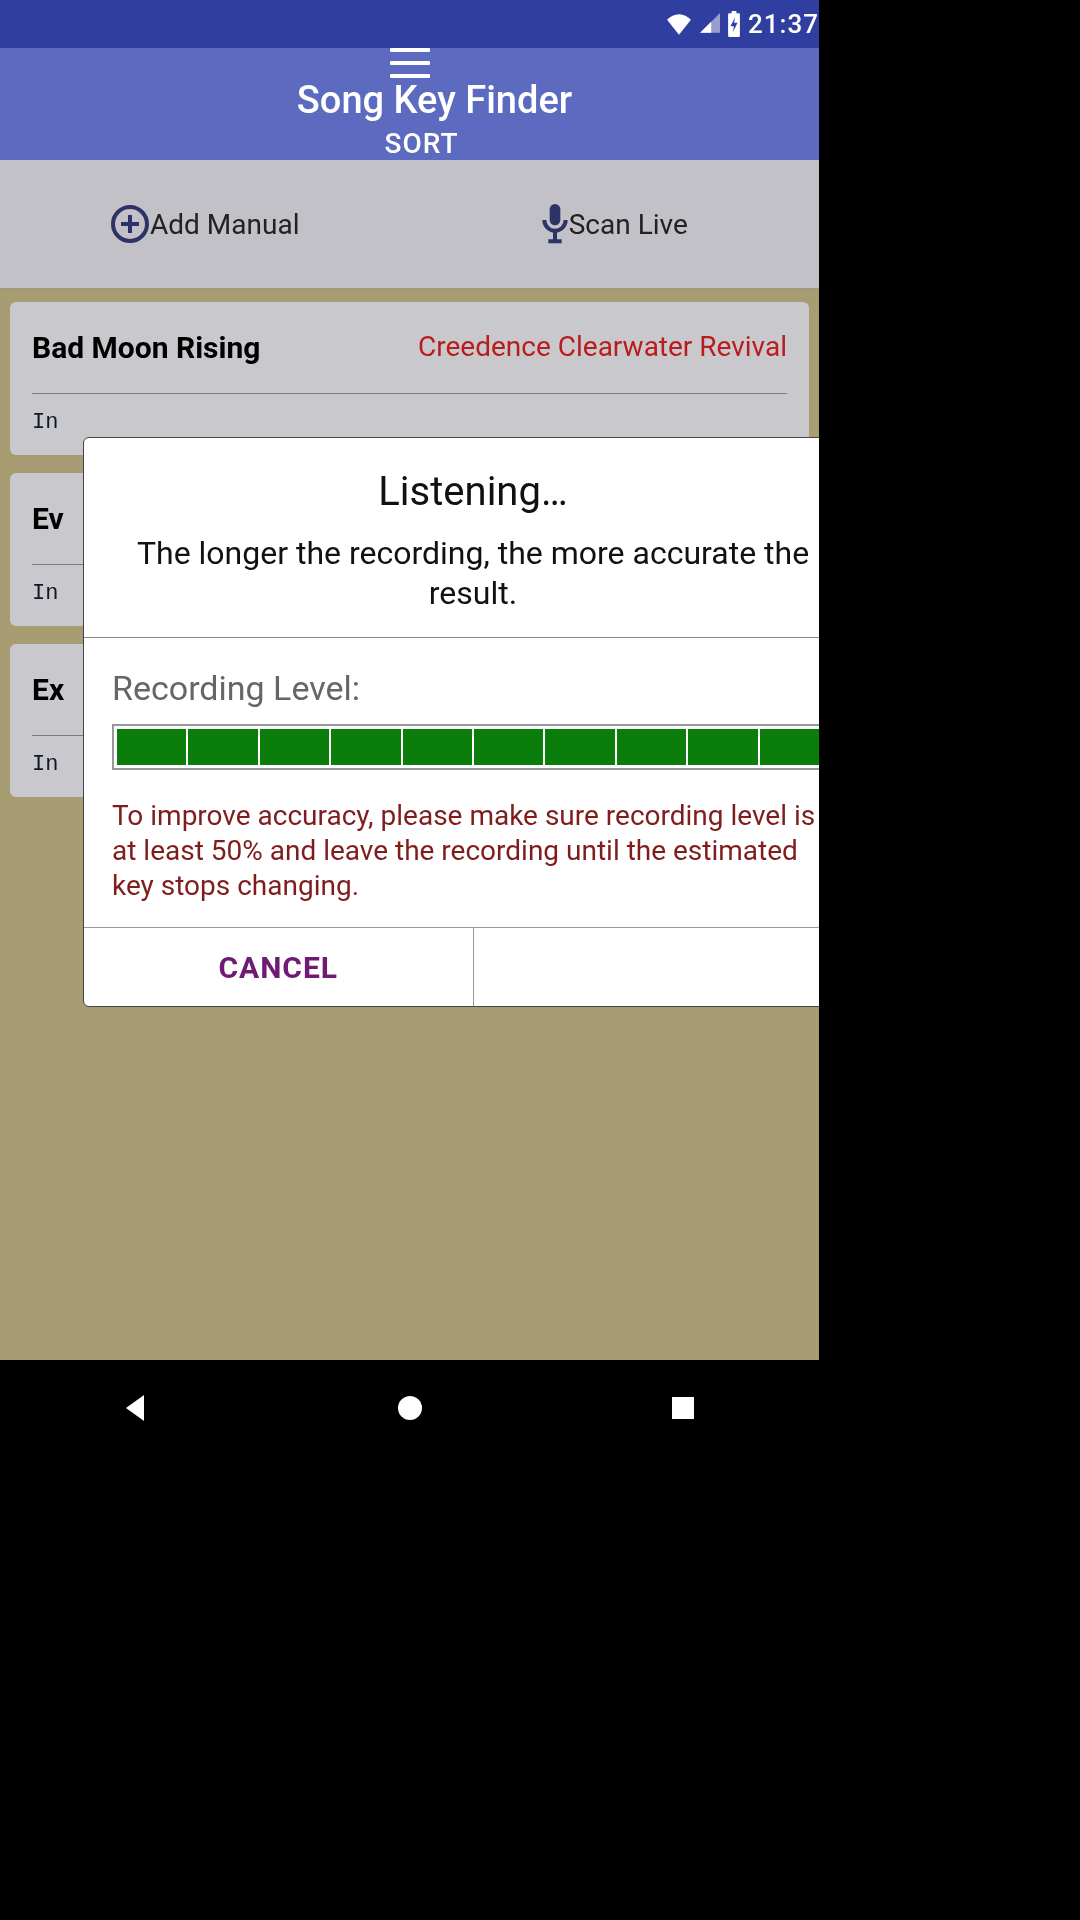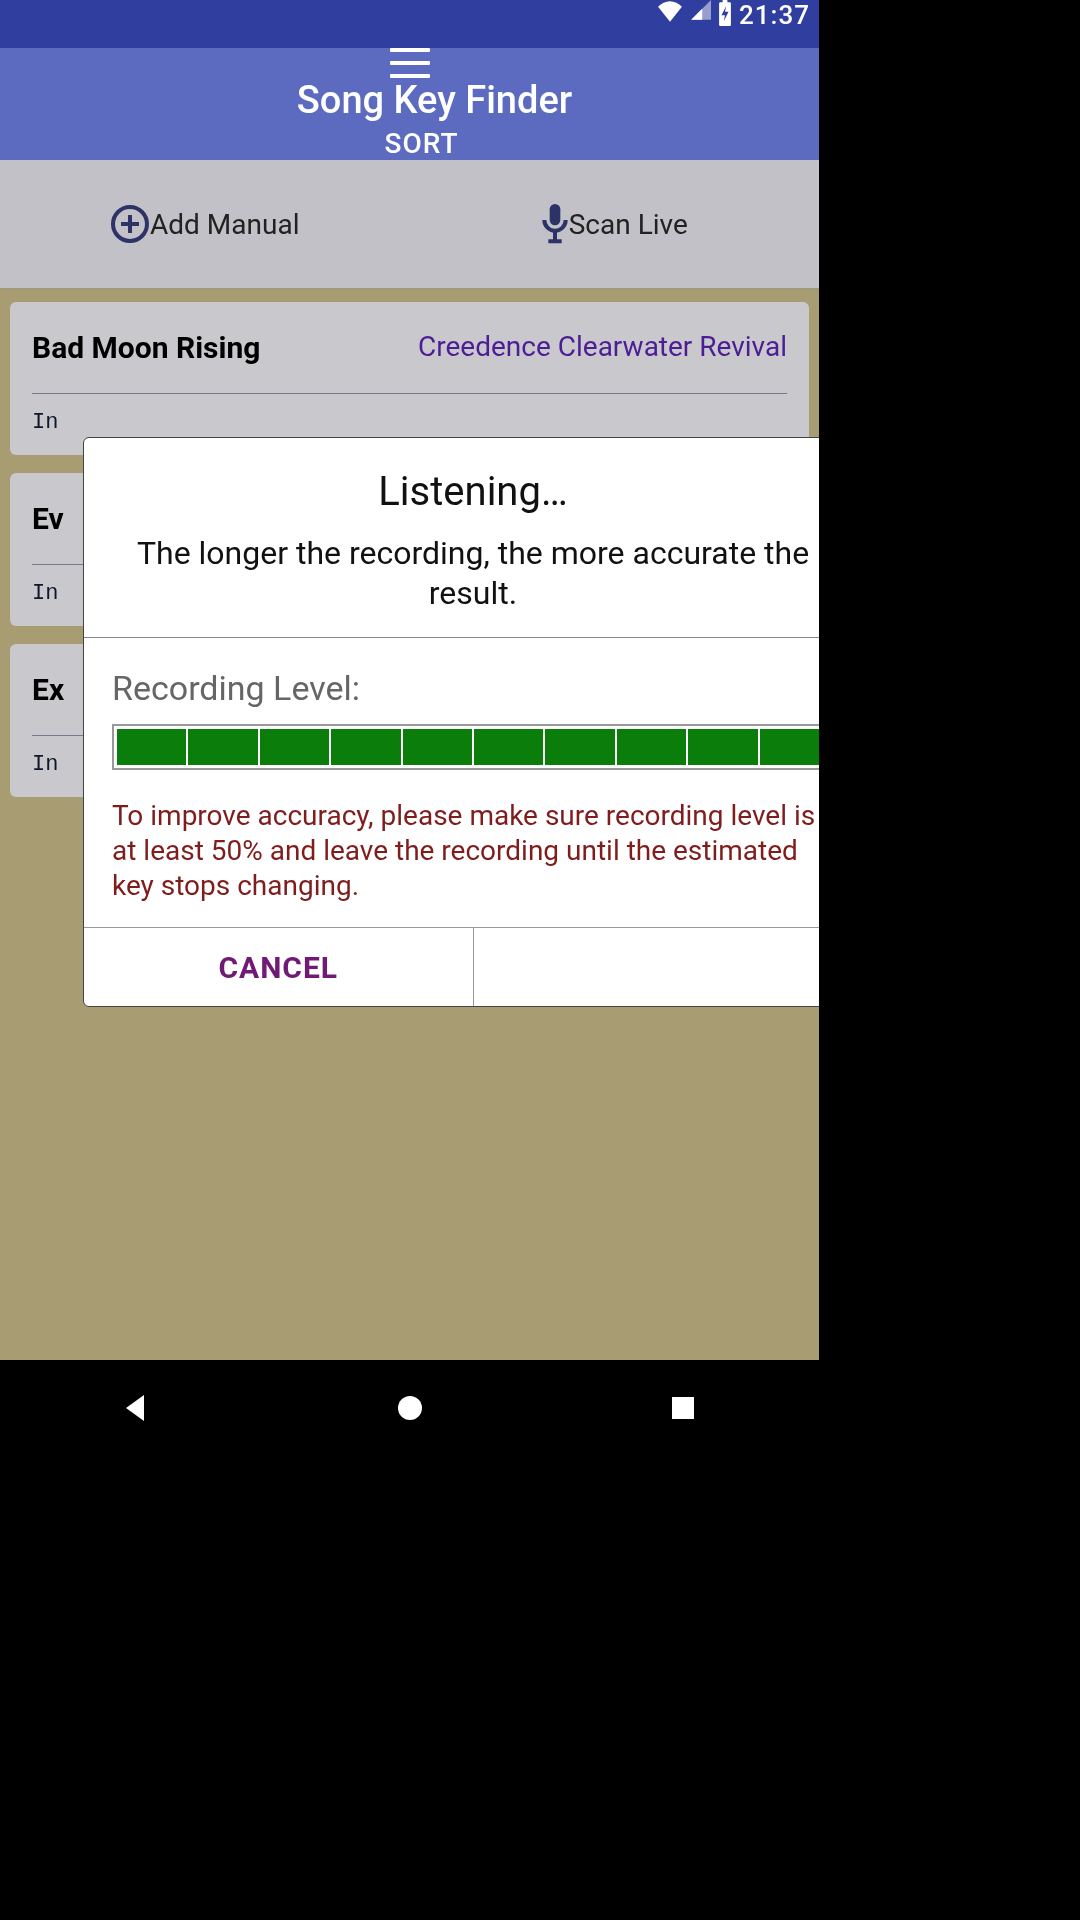--- a/index.html
+++ b/index.html
@@ -1,20 +1,20 @@
 <!DOCTYPE html>
 <html><head>
 <meta charset="utf-8">
 <style>
   * { margin: 0; padding: 0; box-sizing: border-box; font-family: Roboto, Arial, sans-serif; }
   html, body { width: 819px; height: 1456px; overflow: hidden; background: #000; }
   .screen { width: 819px; height: 1456px; position: relative; background: #a89d72; }
 
   
-  .status-bar { height: 48px; background: #303f9f; display: flex; justify-content: flex-end; align-items: flex-start; padding: 0 9px; gap: 6px; color: #fff; }
+  .status-bar { height: 48px; background: #303f9f; display: flex; justify-content: flex-end; align-items: center; padding: 0 0; gap: 6px; color: #fff; }
   .status-bar .time { font-size: 26px; font-weight: 500; letter-spacing: 1px; }
   .status-icon { display: inline-flex; align-items: center; }
 
   
   .app-bar { height: 112px; background: #5c6bc0; display: flex; align-items: center; padding: 0 20px; color: #fff; flex-direction: column; }
   .hamburger { width: 40px; height: 30px; display: flex; flex-direction: column; justify-content: space-between; }
   .hamburger span { display: block; height: 4px; background: #fff; border-radius: 1px; }
   .app-title { font-size: 38px; font-weight: 500; margin-left: 50px; flex: 1; }
   .sort { font-size: 28px; font-weight: 500; letter-spacing: 1px; margin-left: 24px; }
 
@@ -22,21 +22,21 @@
   .actions { height: 130px; background: #c1c1c7; display: flex; border-bottom: 2px solid #a19a78; }
   .action { flex: 1; display: flex; align-items: center; justify-content: center; gap: 0; color: #2d3367; text-align: center; }
   .action .icon { height: 40px; display: flex; align-items: center; justify-content: center; }
   .action .label { font-size: 28px; color: #222; }
 
   
   .list { padding: 12px 10px; display: flex; flex-direction: column; gap: 18px; }
   .card { background: #c9c9cd; border-radius: 6px; padding: 28px 22px 20px; }
   .card .row1 { display: flex; justify-content: space-between; align-items: flex-start; }
   .song-title { font-size: 30px; font-weight: 700; color: #000; }
-  .song-artist { font-size: 28px; color: #4c1d95; text-align: right; max-width: 55%; }
+  .song-artist { font-size: 28px; color: #b91c1c; text-align: right; max-width: 55%; }
   .card hr { border: none; border-top: 1px solid #777b8c; margin: 28px 0 16px; }
   .key-label { font-size: 22px; color: #0f172a; font-family: Liberation Mono, monospace; }
 
   
   .scrim { position: absolute; inset: 0; top: 48px; background: rgba(0,0,0,0); }
 
   .dialog { position: absolute; left: 83px; top: 437px; width: 780px; background: #fff; border-radius: 6px; border: 1px solid #444; overflow: hidden; }
   .dialog-header { padding: 30px 20px 24px; text-align: center; border-bottom: 1px solid #888; }
   .dialog-title { font-size: 40px; color: #111; margin-bottom: 18px; }
   .dialog-sub { font-size: 32px; color: #111; line-height: 1.25; }

